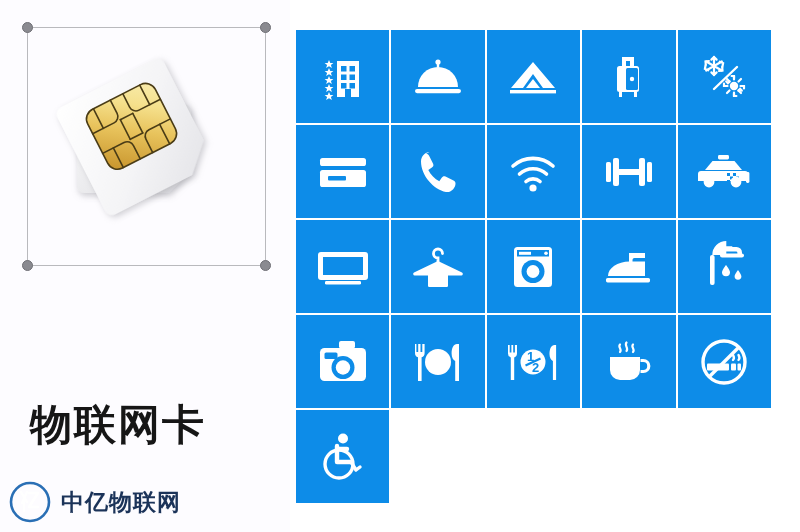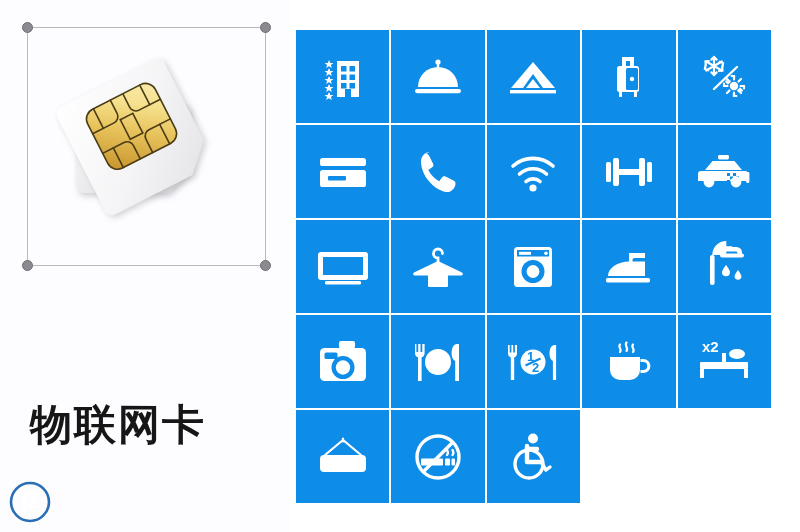--- a/index.html
+++ b/index.html
@@ -147,20 +147,21 @@
 
   <div id="brand-row">
     <span id="brand-logo-mark">
       <svg viewBox="0 0 44 44" xmlns="http://www.w3.org/2000/svg">
         <circle cx="22" cy="22" r="19" fill="none" stroke="#2a6fb5" stroke-width="2.6"></circle>
         <path d="M5 25 a17 17 0 0 0 34 -4 a14 14 0 0 1 -34 4 z" fill="#2a6fb5"></path>
         <path d="M13 12 l6 10 M19 12 l-5 11 M16 21 v10" stroke="#ffffff" stroke-width="2.3" fill="none" stroke-linecap="round"></path>
         <path d="M21 13 h9 l-9 14 h9" stroke="#ffffff" stroke-width="2.6" fill="none" stroke-linecap="round" stroke-linejoin="round"></path>
       </svg>
     </span>
+    <span id="brand-name">中亿物联网</span>
   </div>
 </div>
 
 <div id="icon-grid">
 
   <div class="icon-cell">
     <span>
       <svg width="56" height="56" viewBox="0 0 56 56">
         <g class="glyph-fill">
           <path d="M22 12h22v36H22z"></path>
@@ -431,47 +432,21 @@
           <path d="M19 18c2.5-2.5-2.5-5 0-7.5"></path>
           <path d="M25.5 17c2.5-2.8-2.5-5.5 0-8.5"></path>
           <path d="M32 18c2.5-2.5-2.5-5 0-7.5"></path>
         </g>
         <path class="glyph-fill" d="M9 23h30v13a10 10 0 0 1-10 10H19a10 10 0 0 1-10-10z"></path>
         <path class="glyph-stroke" stroke-width="3.2" d="M39.5 26.5h2.8a5.5 5.5 0 0 1 0 11h-2.8"></path>
       </svg>
     </span>
   </div>
 
-  <div class="icon-cell">
-    <span>
-      <svg width="56" height="56" viewBox="0 0 56 56">
-        <g class="glyph-fill">
-          <text x="6" y="18" font-size="15" font-weight="bold" font-family="'Liberation Sans',sans-serif">x2</text>
-          <ellipse cx="41" cy="20" rx="8" ry="5"></ellipse>
-          <rect x="4" y="28" width="48" height="7" rx="1"></rect>
-          <rect x="4" y="35" width="4" height="9"></rect>
-          <rect x="48" y="35" width="4" height="9"></rect>
-          <rect x="26" y="19" width="4" height="16"></rect>
-        </g>
-      </svg>
-    </span>
-  </div>
-
-  <div class="icon-cell">
-    <span>
-      <svg width="56" height="56" viewBox="0 0 56 56">
-        <g class="glyph-stroke" stroke-width="2.2" stroke-linecap="round">
-          <path d="M28 11 L10 26 M28 11 L46 26"></path>
-          <path d="M28 9.5v3"></path>
-        </g>
-        <rect class="glyph-fill" x="5" y="26" width="46" height="17" rx="4"></rect>
-        <text class="glyph-fill" x="28" y="39.3" font-size="14.5" font-weight="bold" text-anchor="middle" fill="#0d8ce8" font-family="'Liberation Sans',sans-serif">OPEN</text>
-      </svg>
-    </span>
-  </div>
+
 
 
   <div class="icon-cell">
     <span>
       <svg width="56" height="56" viewBox="0 0 56 56">
         <circle class="glyph-stroke" cx="28" cy="28" r="21" stroke-width="3.4"></circle>
         <path class="glyph-stroke" stroke-width="3.4" d="M13 43 L43 13"></path>
         <g class="glyph-fill">
           <rect x="11" y="29.5" width="22" height="7" rx="1"></rect>
           <rect x="35" y="29.5" width="5" height="7" rx="1"></rect>

